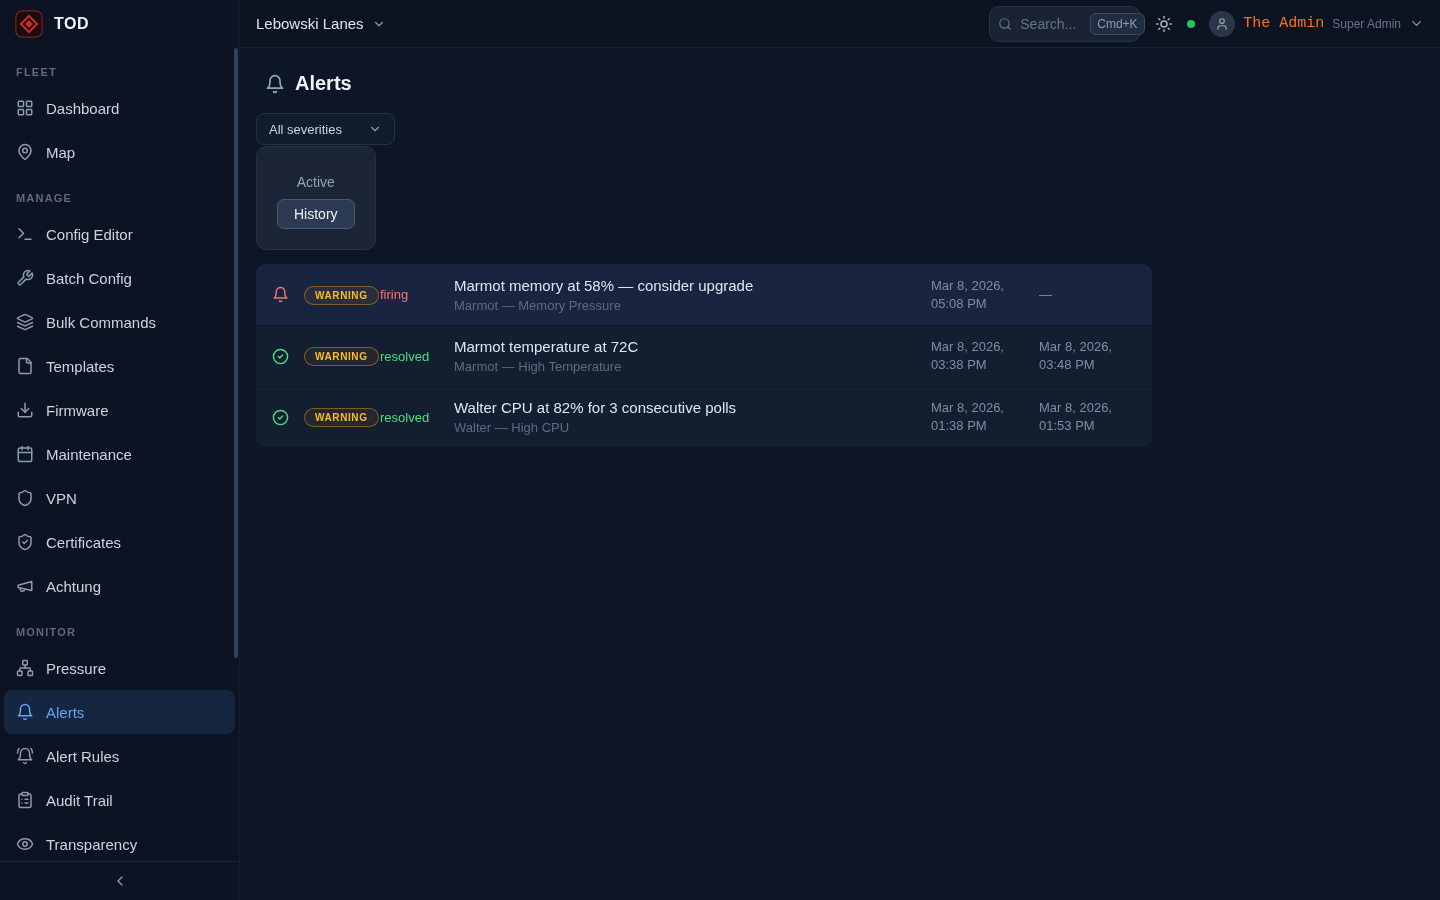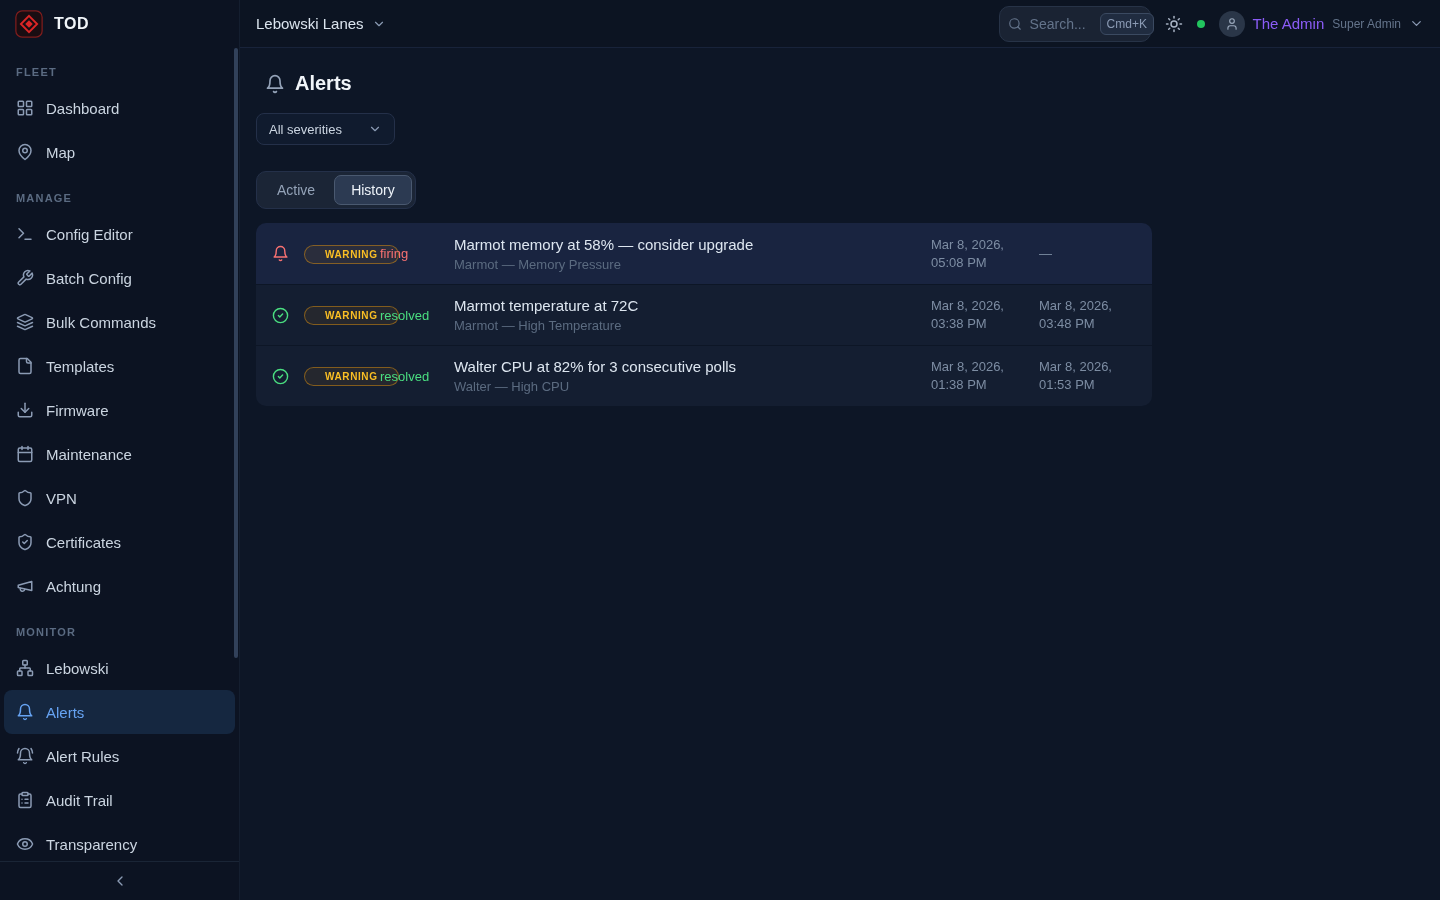--- a/index.html
+++ b/index.html
@@ -63,39 +63,39 @@
   .kbd {
     border:1px solid #3b4a61; background:#202c40; color:#8b9bb4;
     border-radius:6px; font-size:12px; padding:3px 6px; white-space:nowrap;
   }
   .icon-btn { color:#a8b3c4; display:flex; cursor:pointer; }
   .status-dot { width:8px; height:8px; border-radius:50%; background:#22c55e; }
   .avatar {
     width:26px; height:26px; border-radius:50%; background:#2a3648;
     display:flex; align-items:center; justify-content:center; color:#9aa8bc;
   }
-  .user-name { font-size:15px; color:#8b5cf6; }
+  .user-name { font-size:15px; color:#f97316;font-family:Liberation Mono, monospace; }
   .user-role { font-size:12px; color:#64748b; }
 
   
   .content { padding:16px; }
   .page-title-row { display:flex; align-items:center; gap:10px; padding:8px 0 0 9px; color:#94a3b8; }
   .page-title { font-size:20px; font-weight:700; color:#f1f5f9; }
 
   .filter-row { margin-top:18px; }
   .select {
     display:inline-flex; align-items:center; gap:26px; height:32px;
     padding:0 12px; background:#101b2e; border:1px solid #243049;
     border-radius:8px; font-size:13px; color:#cbd5e1; cursor:pointer;
   }
   .select .chev { color:#8b9bb4; display:flex; }
 
   .tabs {
-    margin-top:26px; display:inline-flex; gap:2px; padding:3px;
-    background:#1b2536; border:1px solid #243049; border-radius:10px;
+    margin-top:1px; display:inline-flex; gap:2px; padding:20px;
+    background:#1b2536; border:1px solid #243049; border-radius:10px;flex-direction:column;
   }
   .tab {
     padding:6px 16px; font-size:14px; color:#94a3b8; border-radius:7px;
     border:1px solid transparent; cursor:pointer; background:transparent;
     font-family:"Liberation Sans",sans-serif;
   }
   .tab.selected { background:#2c3a52; border-color:#4a5970; color:#eef3f9; }
 
   
   .table { margin-top:14px; width:896px; border-radius:10px; overflow:hidden; }
@@ -103,21 +103,21 @@
     display:grid; grid-template-columns:48px 76px 74px 477px 108px 113px;
     align-items:center;
   }
   .thead { background:#1b2639; height:33px; }
   .thead .cell { font-size:13px; font-weight:500; color:#8091a7; }
   .cell { padding-right:12px; }
   .rows .trow { background:#141e31; border-top:1px solid #0d1626; min-height:61px; }
   .rows .trow:first-child { background:#192440; border-top:none; }
   .icon-cell { display:flex; align-items:center; justify-content:center; padding-right:0; }
   .badge {
-    display:inline-block; padding:3px 20px; border-radius:999px;
+    display:inline-block; padding:3px 10px; border-radius:999px;
     font-size:10px; font-weight:700; letter-spacing:.6px; color:#fbbf24;
     border:1px solid rgba(245,158,11,.45); background:rgba(245,158,11,.08);
   }
   .status { font-size:13px; }
   .status-firing { color:#f87171; }
   .status-resolved { color:#4ade80; }
   .d-title { font-size:15px; color:#dde6f0; }
   .d-sub { font-size:13px; color:#5b6b80; margin-top:4px; }
   .dt { font-size:13px; color:#7d8da3; line-height:1.35; }
   .icon-firing { color:#f87171; display:flex; }
@@ -255,21 +255,21 @@
       <div class="nav-item">
         <span class="nicon">
             <svg class="ic" viewBox="0 0 24 24" width="18" height="18">
               <rect x="16" y="16" width="6" height="6" rx="1"></rect>
               <rect x="2" y="16" width="6" height="6" rx="1"></rect>
               <rect x="9" y="2" width="6" height="6" rx="1"></rect>
               <path d="M5 16v-3a1 1 0 0 1 1-1h12a1 1 0 0 1 1 1v3"></path>
               <path d="M12 12V8"></path>
             </svg>
           </span>
-        <span>Lebowski</span>
+        <span>Pressure</span>
       </div>
       <div class="nav-item active">
         <span class="nicon">
             <svg class="ic" viewBox="0 0 24 24" width="18" height="18">
               <path d="M6 8a6 6 0 0 1 12 0c0 7 3 9 3 9H3s3-2 3-9"></path>
               <path d="M10.3 21a1.94 1.94 0 0 0 3.4 0"></path>
             </svg>
           </span>
         <span>Alerts</span>
       </div>

